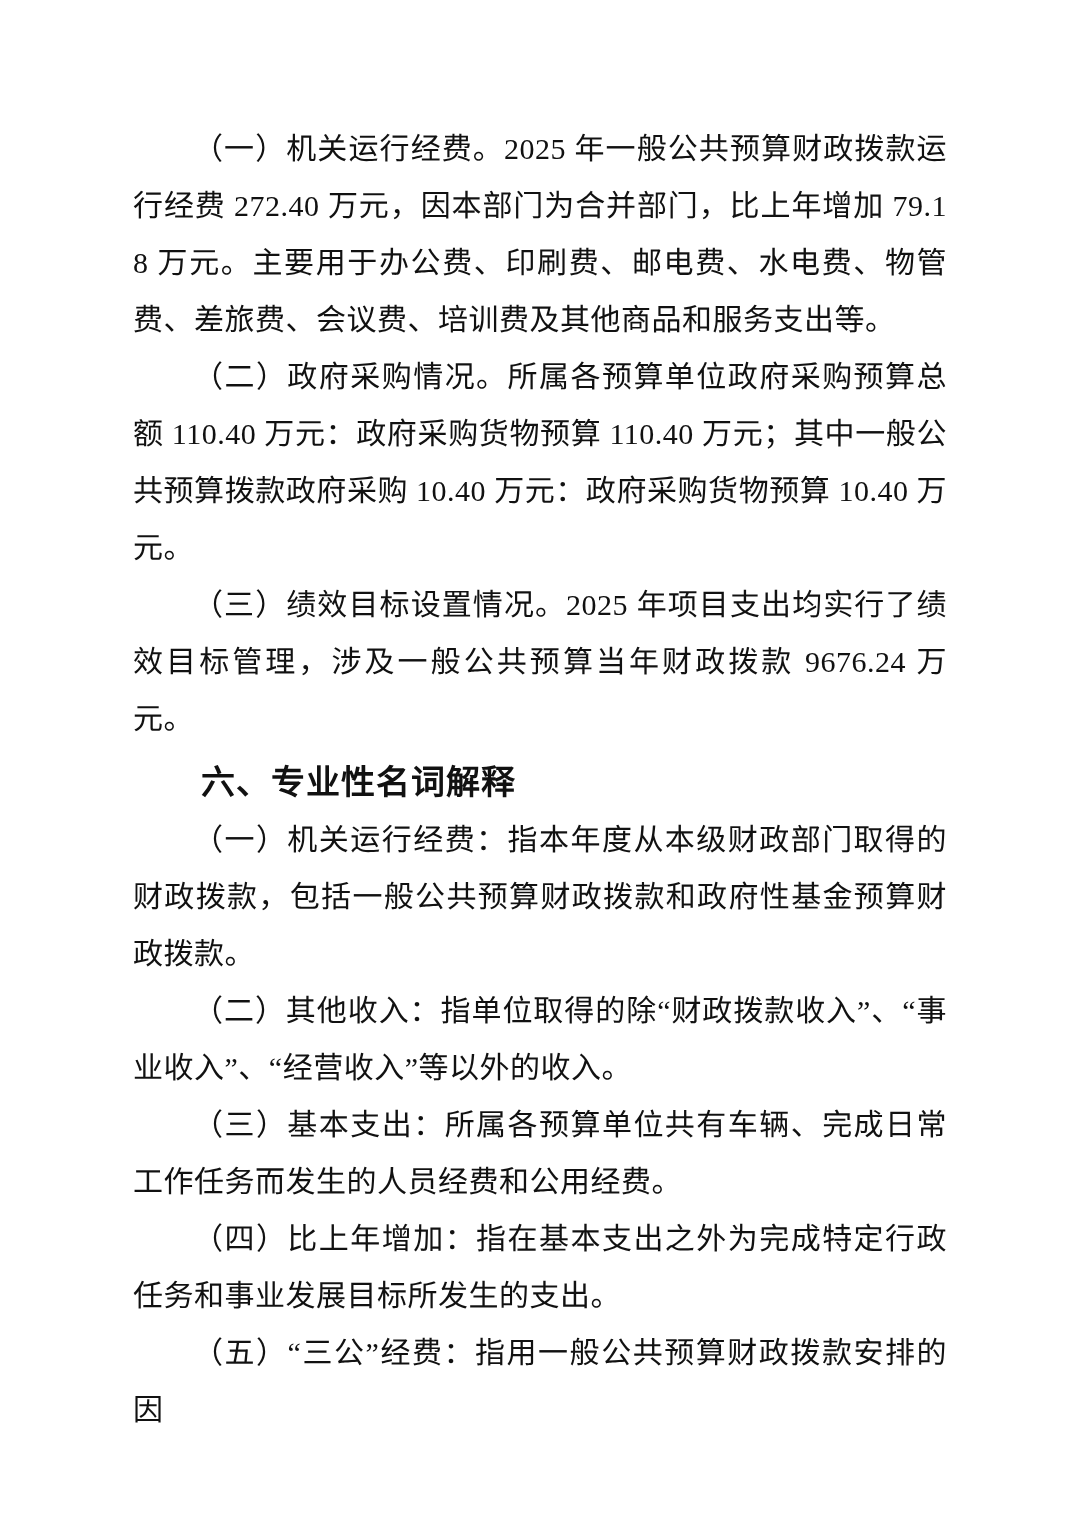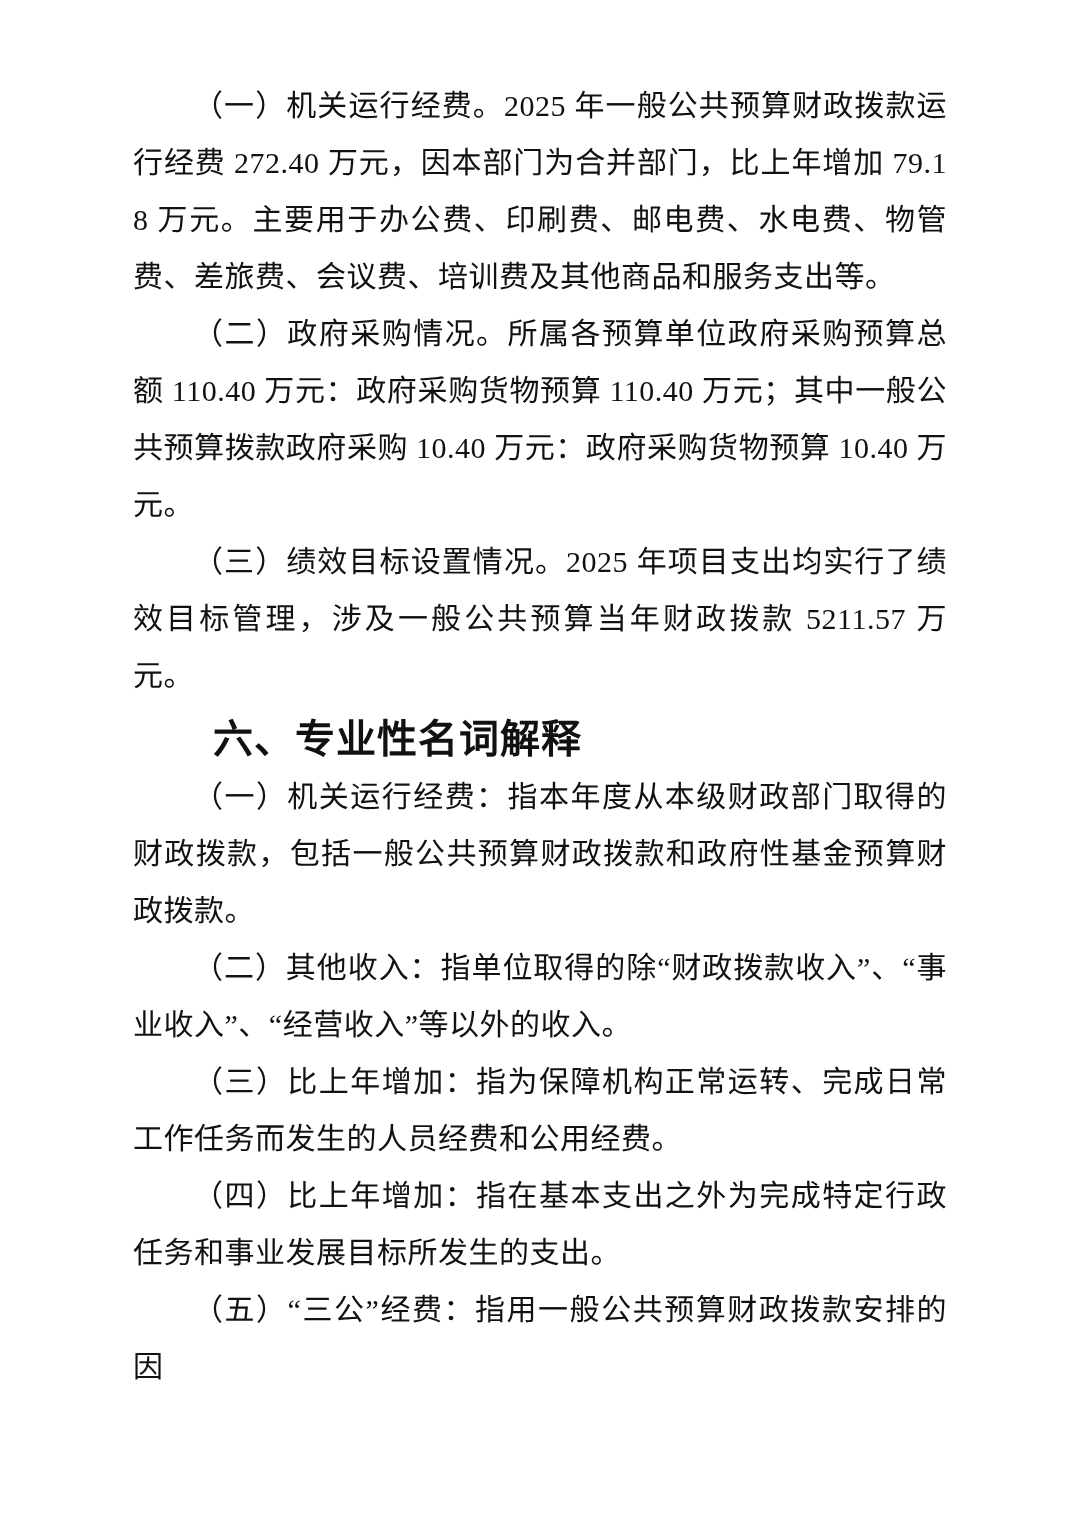--- a/index.html
+++ b/index.html
@@ -10,54 +10,54 @@
   body {
     width: 1074px;
     height: 1520px;
     overflow: hidden;
   }
   .page {
     box-sizing: border-box;
     width: 1074px;
     height: 1520px;
     background: #ffffff;
-    padding: 77px 127px 0 133px;
+    padding: 120px 127px 0 133px;
     color: #111111;
   }
   .doc-body {
     font-family: "Liberation Serif", "DejaVu Serif", serif;
   }
   .para {
     margin: 0;
     font-size: 30px;
     line-height: 57px;
     text-align: justify;
     text-justify: inter-ideograph;
     text-indent: 2em;
     letter-spacing: 0.5px;
     word-break: break-all;
   }
   .heading {
     margin: 7px 0 0 0;
-    font-size: 40px;
+    font-size: 34px;
     line-height: 57px;
     font-weight: bold;
     font-family: Liberation Serif, serif;
     text-indent: 2em;
     letter-spacing: 1px;
   }
 </style>
 </head>
 <body style="background: rgb(255, 255, 255);">
 
 <div class="page" style="color: rgb(17, 17, 17);">
   <div class="doc-body" id="doc-content">
       <p class="para">（一）机关运行经费。2025 年一般公共预算财政拨款运行经费 272.40 万元，因本部门为合并部门，比上年增加 79.18 万元。主要用于办公费、印刷费、邮电费、水电费、物管费、差旅费、会议费、培训费及其他商品和服务支出等。</p>
       <p class="para">（二）政府采购情况。所属各预算单位政府采购预算总额 110.40 万元：政府采购货物预算 110.40 万元；其中一般公共预算拨款政府采购 10.40 万元：政府采购货物预算 10.40 万元。</p>
-      <p class="para">（三）绩效目标设置情况。2025 年项目支出均实行了绩效目标管理，涉及一般公共预算当年财政拨款 5211.57 万元。</p>
+      <p class="para">（三）绩效目标设置情况。2025 年项目支出均实行了绩效目标管理，涉及一般公共预算当年财政拨款 9676.24 万元。</p>
       <h2 class="heading">六、专业性名词解释</h2>
       <p class="para">（一）机关运行经费：指本年度从本级财政部门取得的财政拨款，包括一般公共预算财政拨款和政府性基金预算财政拨款。</p>
       <p class="para">（二）其他收入：指单位取得的除“财政拨款收入”、“事业收入”、“经营收入”等以外的收入。</p>
-      <p class="para">（三）比上年增加：指为保障机构正常运转、完成日常工作任务而发生的人员经费和公用经费。</p>
+      <p class="para">（三）基本支出：所属各预算单位共有车辆、完成日常工作任务而发生的人员经费和公用经费。</p>
       <p class="para">（四）比上年增加：指在基本支出之外为完成特定行政任务和事业发展目标所发生的支出。</p>
       <p class="para">（五）“三公”经费：指用一般公共预算财政拨款安排的因</p>
     </div>
 </div>
 
 </body></html>

